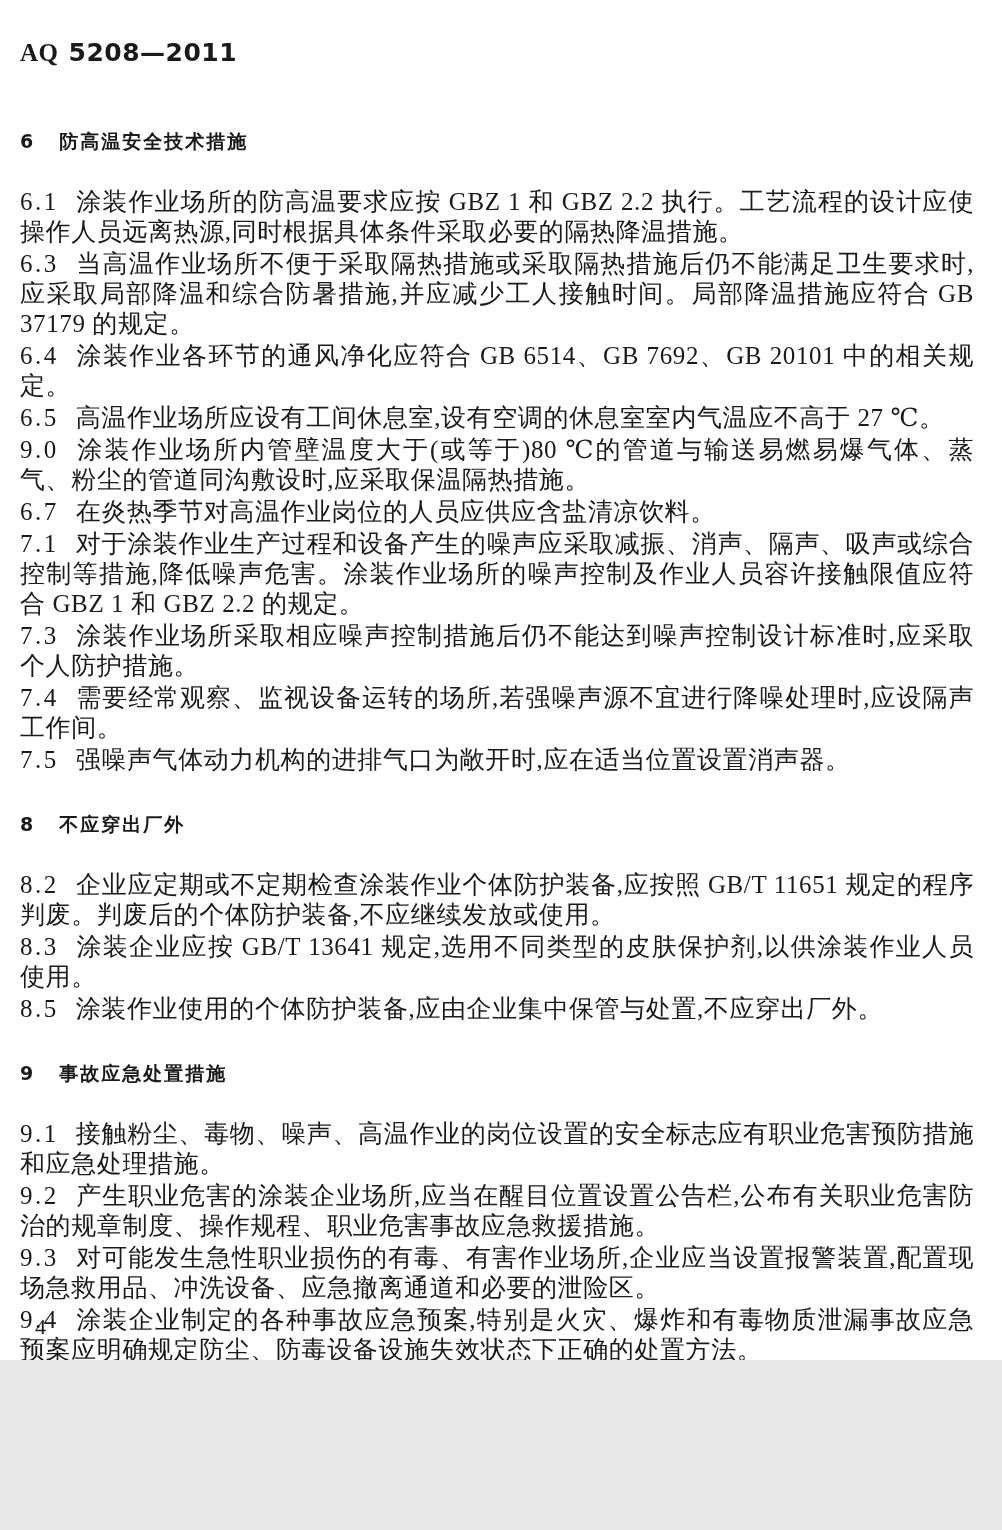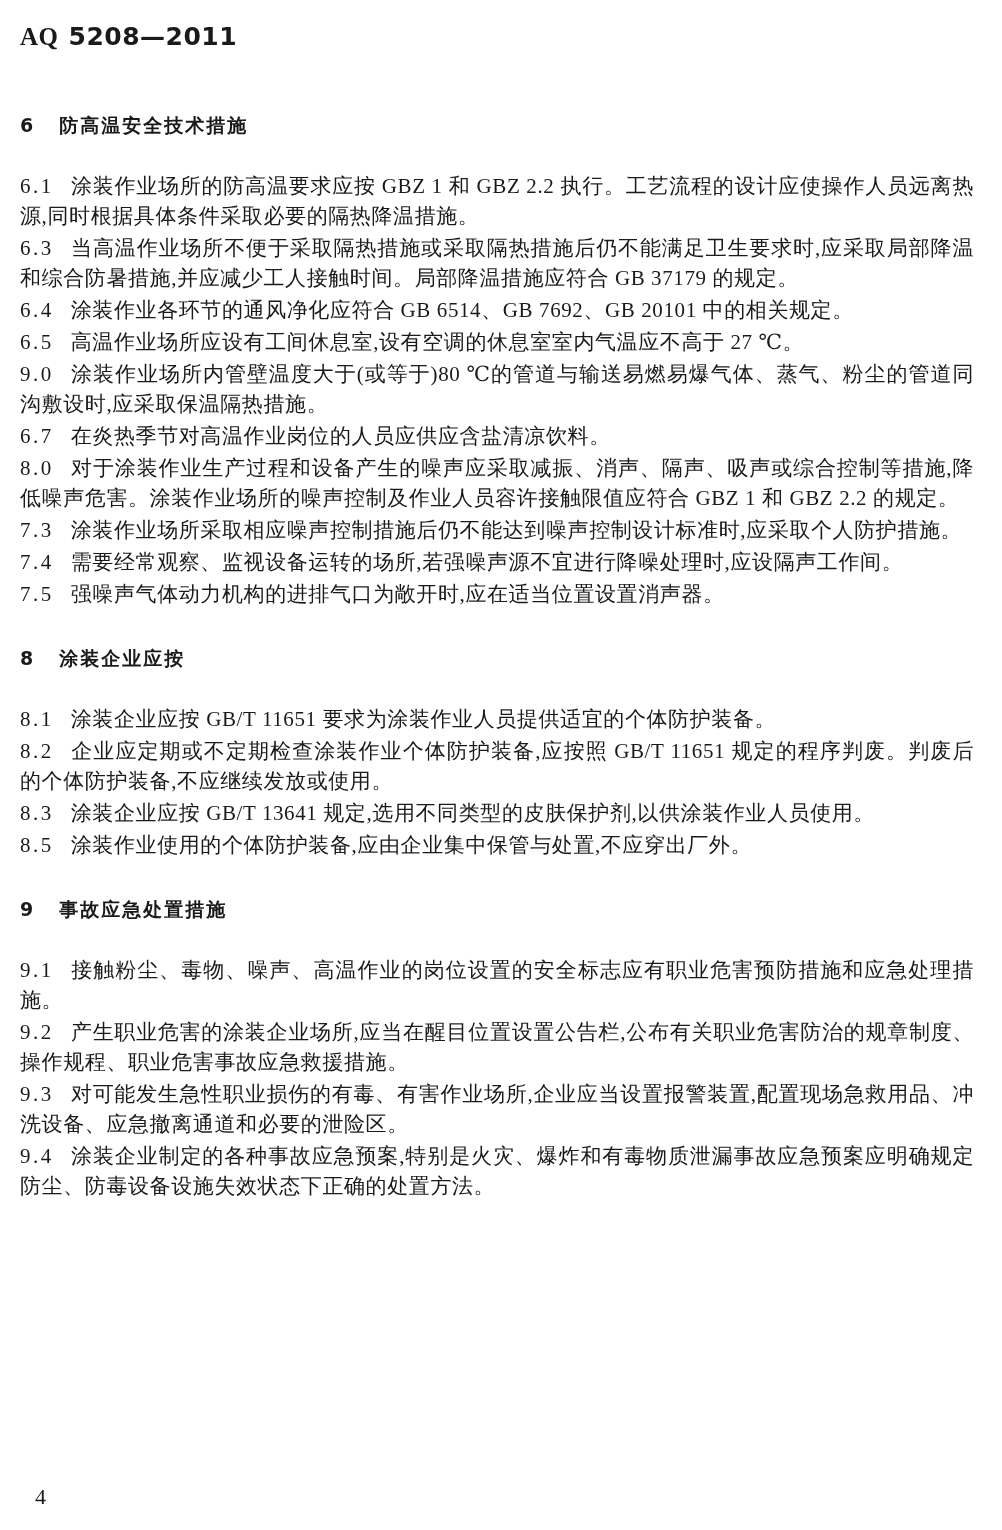--- a/index.html
+++ b/index.html
@@ -3,27 +3,27 @@
 <meta charset="utf-8">
 <style>
   html, body {
     margin: 0;
     padding: 0;
     background: #e8e8e8;
   }
   .page {
     position: relative;
     width: 1002px;
-    height: 1530px;
+    height: 1360px;
     margin: 0 auto;
     background: #ffffff;
     color: #1a1a1a;
     font-family: "Liberation Serif", "DejaVu Serif", serif;
     box-sizing: border-box;
-    padding: 22px 28px 0 20px;
+    padding: 38px 28px 0 20px;
     overflow: hidden;
   }
   .doc-header {
     font-weight: 700;
     font-size: 25px;
     letter-spacing: 0.5px;
     white-space: nowrap;
   }
   .doc-header .hd-prefix {
     font-family: "Liberation Serif", "DejaVu Serif", serif;
@@ -41,21 +41,21 @@
     margin: 37px 0 32px 0;
   }
   .section:first-of-type .section-title {
     margin-top: 62px;
   }
   .section-title .snum {
     letter-spacing: 0;
     margin-right: 26px;
   }
   .clause {
-    font-size: 21px;
+    font-size: 25px;
     line-height: 30px;
     letter-spacing: 0.6px;
     text-align: justify;
     margin: 2px 0;
   }
   .clause .cnum {
     letter-spacing: 2.5px;
     margin-right: 17px;
     white-space: nowrap;
   }
@@ -96,40 +96,37 @@
       <p class="clause">
         <span class="cnum">9.0</span><span class="ctext">涂装作业场所内管壁温度大于(或等于)80 ℃的管道与输送易燃易爆气体、蒸气、粉尘的管道同沟敷设时,应采取保温隔热措施。</span>
       </p>
       <p class="clause">
         <span class="cnum">6.7</span><span class="ctext">在炎热季节对高温作业岗位的人员应供应含盐清凉饮料。</span>
       </p>
     </section>
 
     <section class="section">
       <p class="clause">
-        <span class="cnum">8.0</span><span class="ctext">对于涂装作业生产过程和设备产生的噪声应采取减振、消声、隔声、吸声或综合控制等措施,降低噪声危害。涂装作业场所的噪声控制及作业人员容许接触限值应符合 GBZ 1 和 GBZ 2.2 的规定。</span>
+        <span class="cnum">7.1</span><span class="ctext">对于涂装作业生产过程和设备产生的噪声应采取减振、消声、隔声、吸声或综合控制等措施,降低噪声危害。涂装作业场所的噪声控制及作业人员容许接触限值应符合 GBZ 1 和 GBZ 2.2 的规定。</span>
       </p>
       <p class="clause">
         <span class="cnum">7.3</span><span class="ctext">涂装作业场所采取相应噪声控制措施后仍不能达到噪声控制设计标准时,应采取个人防护措施。</span>
       </p>
       <p class="clause">
         <span class="cnum">7.4</span><span class="ctext">需要经常观察、监视设备运转的场所,若强噪声源不宜进行降噪处理时,应设隔声工作间。</span>
       </p>
       <p class="clause">
         <span class="cnum">7.5</span><span class="ctext">强噪声气体动力机构的进排气口为敞开时,应在适当位置设置消声器。</span>
       </p>
     </section>
 
     <section class="section">
       <h2 class="section-title">
-        <span class="snum">8</span><span class="stitle">涂装企业应按</span>
+        <span class="snum">8</span><span class="stitle">不应穿出厂外</span>
       </h2>
-      <p class="clause">
-        <span class="cnum">8.1</span><span class="ctext">涂装企业应按 GB/T 11651 要求为涂装作业人员提供适宜的个体防护装备。</span>
-      </p>
       <p class="clause">
         <span class="cnum">8.2</span><span class="ctext">企业应定期或不定期检查涂装作业个体防护装备,应按照 GB/T 11651 规定的程序判废。判废后的个体防护装备,不应继续发放或使用。</span>
       </p>
       <p class="clause">
         <span class="cnum">8.3</span><span class="ctext">涂装企业应按 GB/T 13641 规定,选用不同类型的皮肤保护剂,以供涂装作业人员使用。</span>
       </p>
       <p class="clause">
         <span class="cnum">8.5</span><span class="ctext">涂装作业使用的个体防护装备,应由企业集中保管与处置,不应穿出厂外。</span>
       </p>
     </section>

